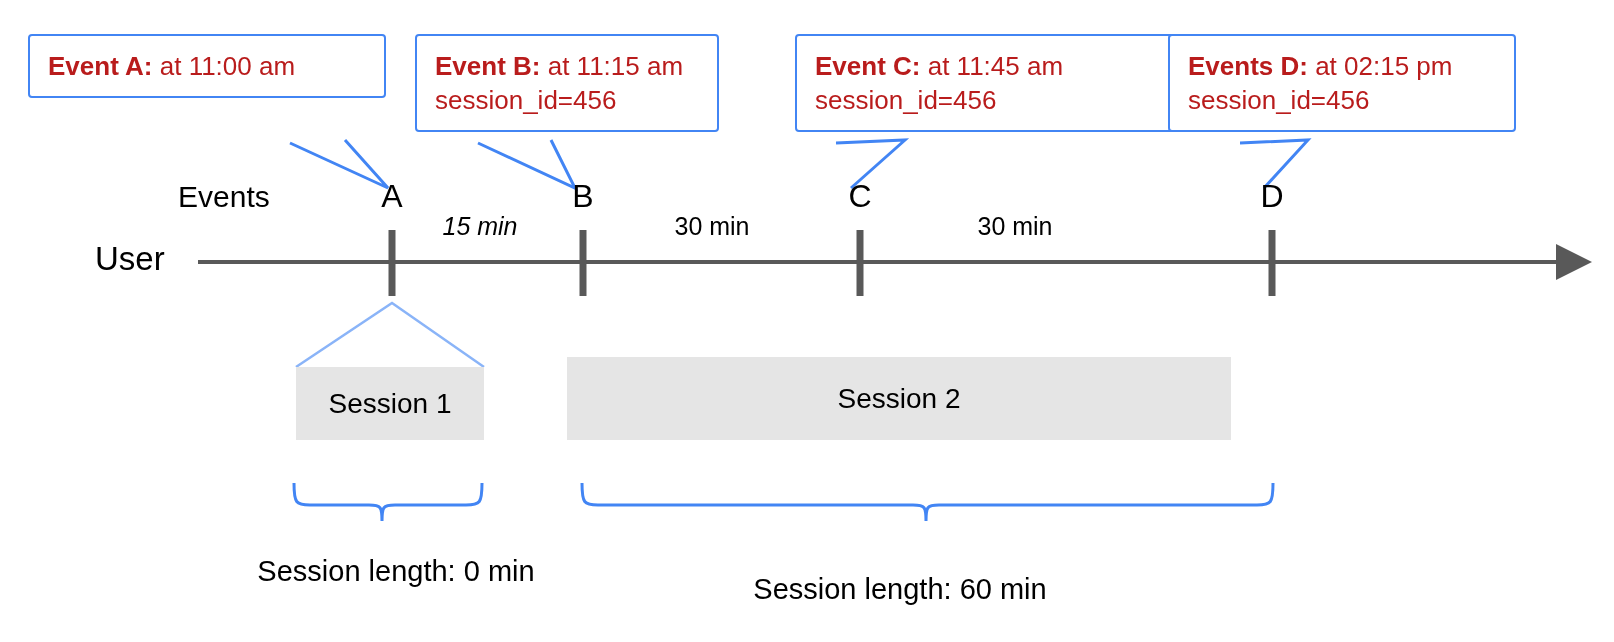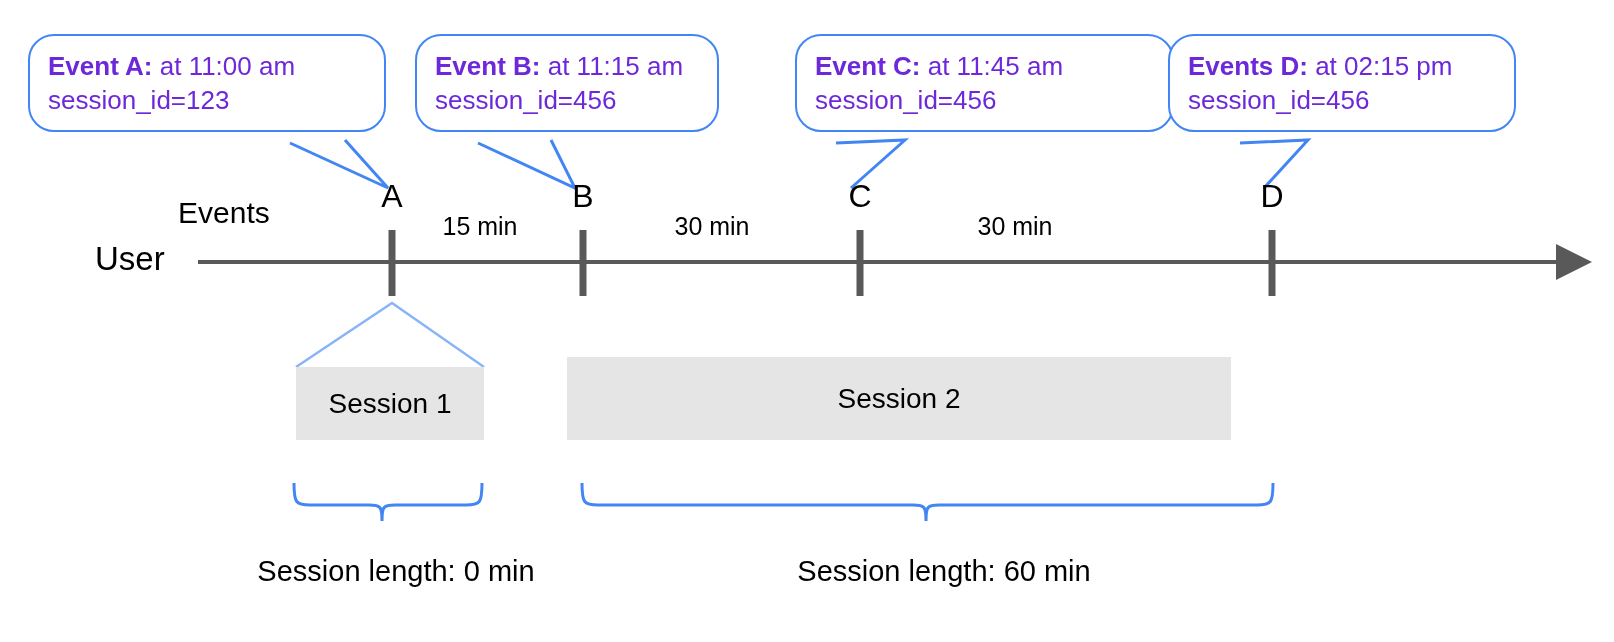--- a/index.html
+++ b/index.html
@@ -3,30 +3,30 @@
 <meta charset="utf-8">
 <style>
   html,body{margin:0;padding:0;background:#ffffff;}
   body{width:1614px;height:642px;overflow:hidden;
        font-family:"Liberation Sans","DejaVu Sans",sans-serif;}
   #stage{position:relative;width:1614px;height:642px;background:#fff;}
   #art{position:absolute;inset:0;width:1614px;height:642px;}
 
   .callout-box{
     position:absolute;box-sizing:border-box;
-    border:2px solid #4285F4;border-radius:26px;background:#fff;
+    border:2px solid #4285F4;border-radius:4px;background:#fff;
     padding:14px 8px 12px 18px;
-    font-size:26px;line-height:1.30;color:#6d28d9;
+    font-size:26px;line-height:1.30;color:#b91c1c;
   }
   .callout-box .l1{white-space:nowrap;}
   .callout-box .l2{white-space:nowrap;}
   .callout-box b{font-weight:bold;}
 
   .axis-lab{position:absolute;color:#000;white-space:nowrap;}
-  .lab-events{font-size:30px;margin-top:16px;}
+  .lab-events{font-size:30px;}
   .lab-user{font-size:33px;text-align:center;}
   .marker-lab{position:absolute;font-size:32px;color:#000;
               transform:translateX(-50%);white-space:nowrap;text-align:center;}
   .gap-lab{position:absolute;font-size:25px;color:#000;
            transform:translateX(-50%);white-space:nowrap;text-align:center;}
 
   .session-bar{position:absolute;box-sizing:border-box;background:#e5e5e5;
                display:flex;align-items:center;justify-content:center;
                font-size:28px;color:#000;}
   .len-lab{position:absolute;font-size:29px;color:#000;
@@ -64,21 +64,20 @@
              L 466,505 C 480,505 482,503 482,483" fill="none" stroke="#4285F4" stroke-width="3"></path>
 
     <path d="M 582,483 C 582,503 584,505 598,505
              L 913,505 C 925,505 926,507 926,521
              C 926,507 927,505 939,505
              L 1257,505 C 1271,505 1273,503 1273,483" fill="none" stroke="#4285F4" stroke-width="3"></path>
   </svg>
 
   <div class="callout-box" style="left:28px;top:34px;width:358px;">
     <div class="l1"><b>Event A:</b><span> at 11:00 am</span></div>
-    <div class="l2">session_id=123</div>
   </div>
 
   <div class="callout-box" style="left:415px;top:34px;width:304px;">
     <div class="l1"><b>Event B:</b><span> at 11:15 am</span></div>
     <div class="l2">session_id=456</div>
   </div>
 
   <div class="callout-box" style="left:795px;top:34px;width:379px;">
     <div class="l1"><b>Event C:</b><span> at 11:45 am</span></div>
     <div class="l2">session_id=456</div>
@@ -90,28 +89,28 @@
   </div>
 
   <div class="axis-lab lab-events" style="left:178px;top:180px;">Events</div>
   <div class="axis-lab lab-user" style="left:95px;top:240px;">User</div>
 
   <div class="marker-lab" style="left:392px;top:178px;">A</div>
   <div class="marker-lab" style="left:583px;top:178px;">B</div>
   <div class="marker-lab" style="left:860px;top:178px;">C</div>
   <div class="marker-lab" style="left:1272px;top:178px;">D</div>
 
-  <div class="gap-lab" style="left:480px;top:212px;">15 min</div>
+  <div class="gap-lab" style="left:480px;top:212px;font-style:italic;">15 min</div>
   <div class="gap-lab" style="left:712px;top:212px;">30 min</div>
   <div class="gap-lab" style="left:1015px;top:212px;">30 min</div>
 
   <div class="session-bar" style="left:296px;top:367px;width:188px;height:73px;">
     <span>Session 1</span>
   </div>
 
   <div class="session-bar" style="left:567px;top:357px;width:664px;height:83px;">
     <span>Session 2</span>
   </div>
 
   <div class="len-lab" style="left:396px;top:555px;">Session length: 0 min</div>
-  <div class="len-lab" style="left:900px;top:555px;margin-left:44px;">Session length: 60 min</div>
+  <div class="len-lab" style="left:900px;top:573px;">Session length: 60 min</div>
 
 </div>
 
 </body></html>

